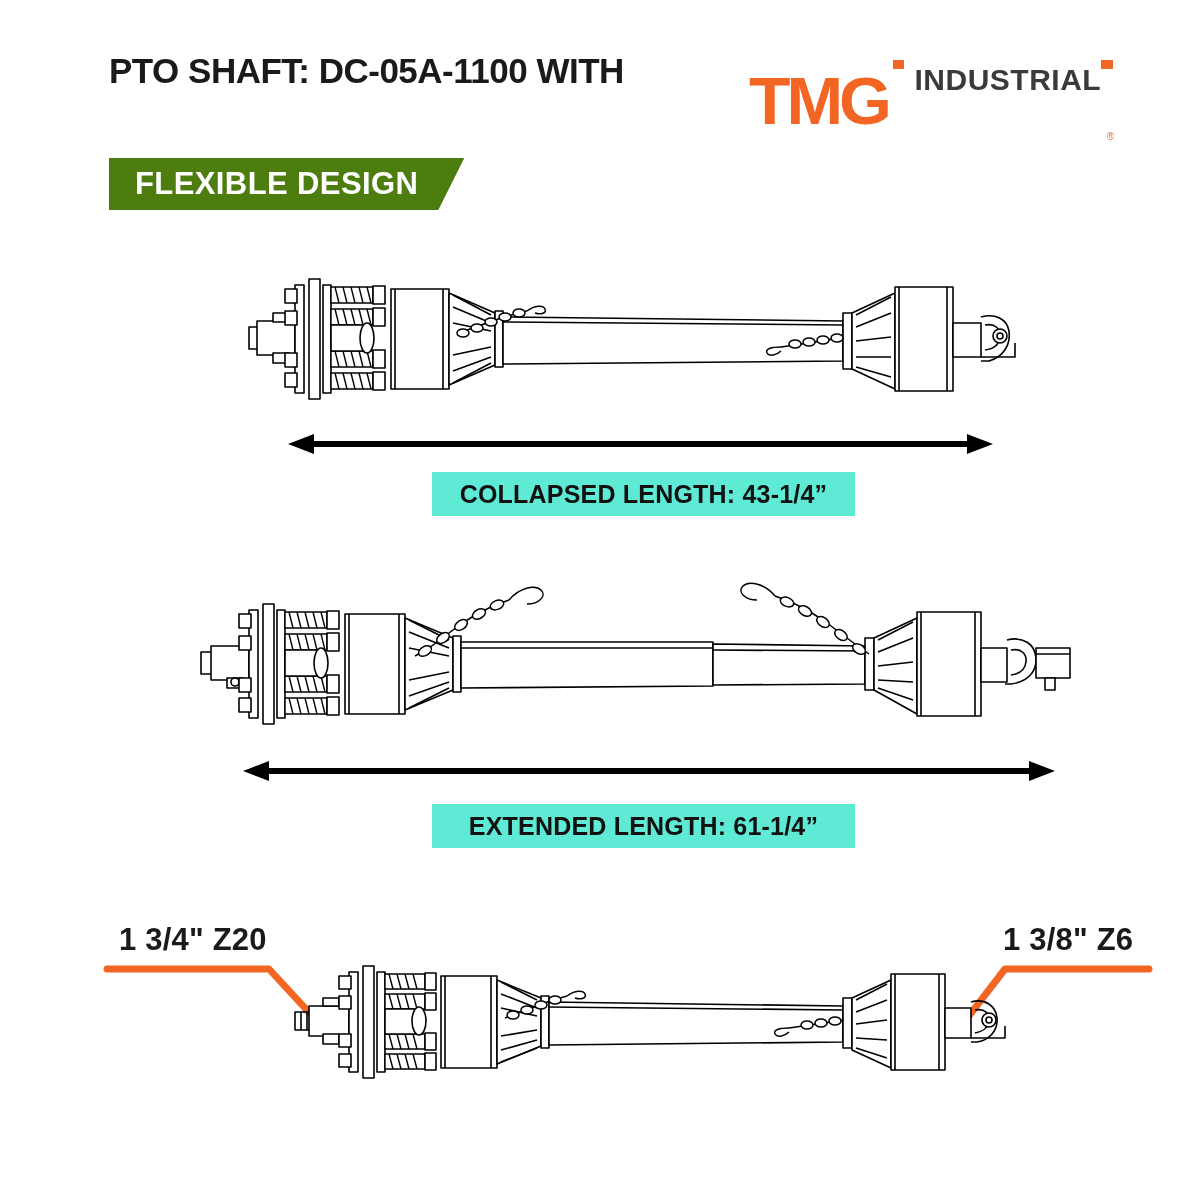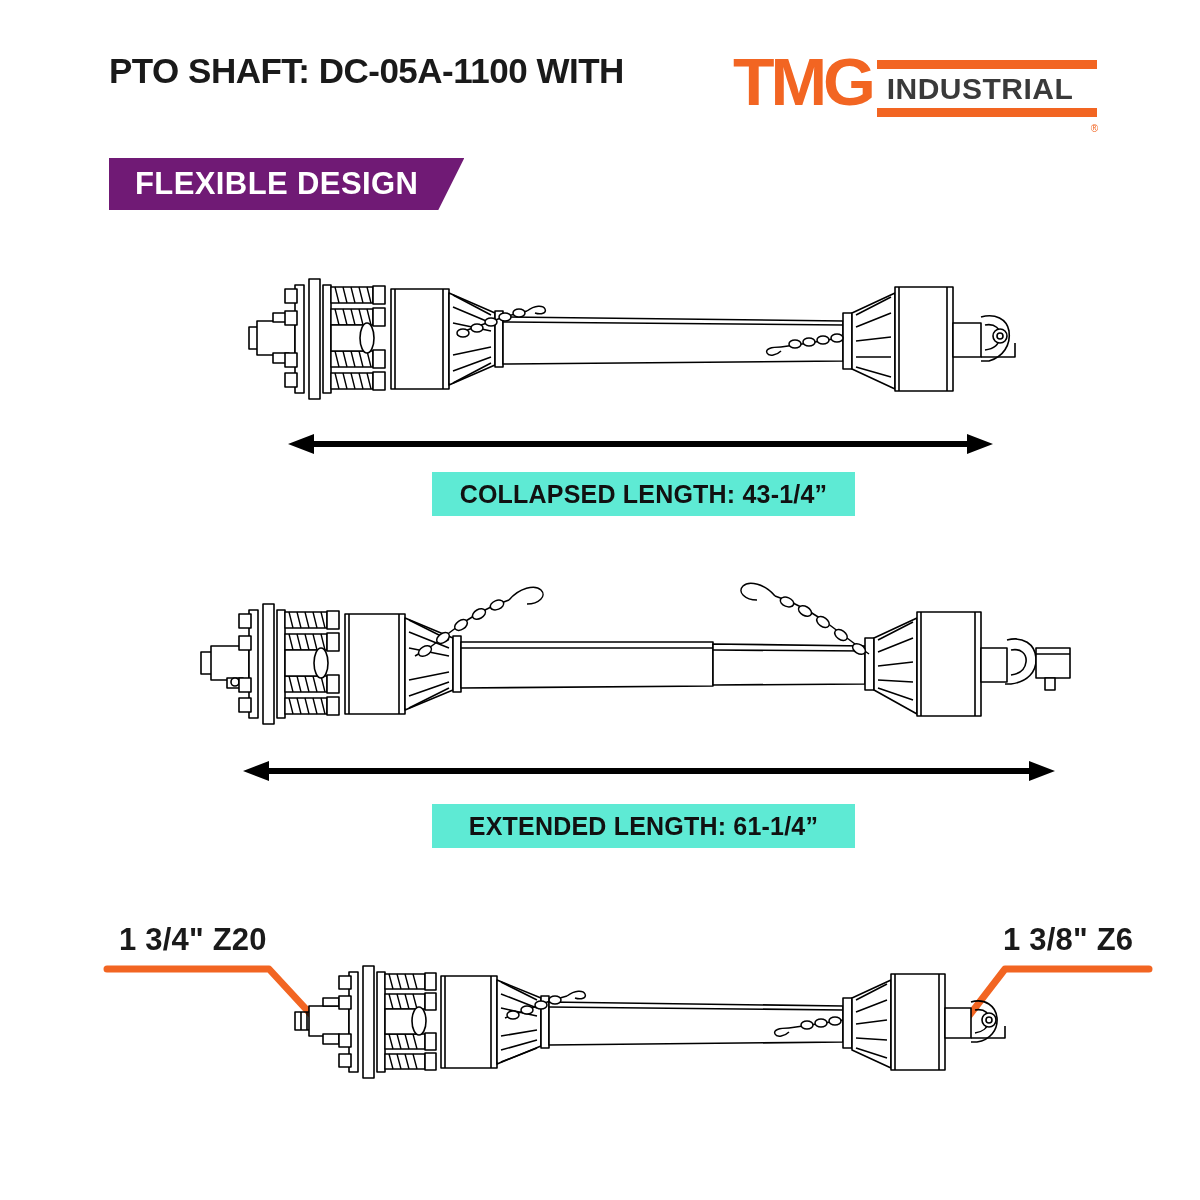--- a/index.html
+++ b/index.html
@@ -14,50 +14,50 @@
   
   .title-block {
     position: absolute; left: 66px; top: 50px; width: 700px;
   }
   .title-line {
     font-size: 35px; font-weight: bold; letter-spacing: -0.5px;
     color: #1a1a1a; line-height: 1.22; white-space: nowrap;
   }
 
   .logo {
-    position: absolute; right: 74px; top: 52px;
+    position: absolute; right: 58px; top: 52px;
     width: 364px; height: 80px;
-    display: flex; align-items: flex-start;
+    display: flex; align-items: flex-end;
   }
   .logo-tmg {
     font-size: 66px; font-weight: bold; color: #F26522;
     letter-spacing: -4px; line-height: 0.92;
     font-family: "Liberation Sans", sans-serif;
     transform: scaleX(1.03); transform-origin: left center;
   }
   .logo-right {
-    flex: 1; display: flex; flex-direction: column;
+    flex: 1; display: flex; flex-direction: row;
     justify-content: center; margin-left: 9px; height: 72px;
     position: relative;
   }
   .logo-bar { height: 9px; background: #F26522; width: 100%; }
   .logo-ind {
     font-size: 30px; font-weight: bold; color: #3a3a3a;
     letter-spacing: 0.5px; padding: 5px 0 4px 10px; line-height: 1;
   }
   .logo-reg {
     position: absolute; right: -1px; bottom: -10px;
     font-size: 10px; color: #F26522;
   }
 
   
   .banner {
     position: absolute; left: 66px; top: 158px;
     height: 52px; padding: 0 46px 0 26px;
-    background: #701a75; color: #ffffff;
+    background: #4d7c0f; color: #ffffff;
     display: flex; align-items: center;
     font-size: 31px; font-weight: bold; letter-spacing: 0.4px;
     clip-path: polygon(0 0, 100% 0, calc(100% - 26px) 100%, 0 100%);
   }
 
   
   .diagram { position: absolute; }
   .diag-collapsed { left: 200px; top: 265px; width: 820px; height: 145px; }
   .diag-extended  { left: 150px; top: 570px; width: 920px; height: 160px; }
   .diag-bottom    { left: 240px; top: 950px; width: 760px; height: 140px; }

